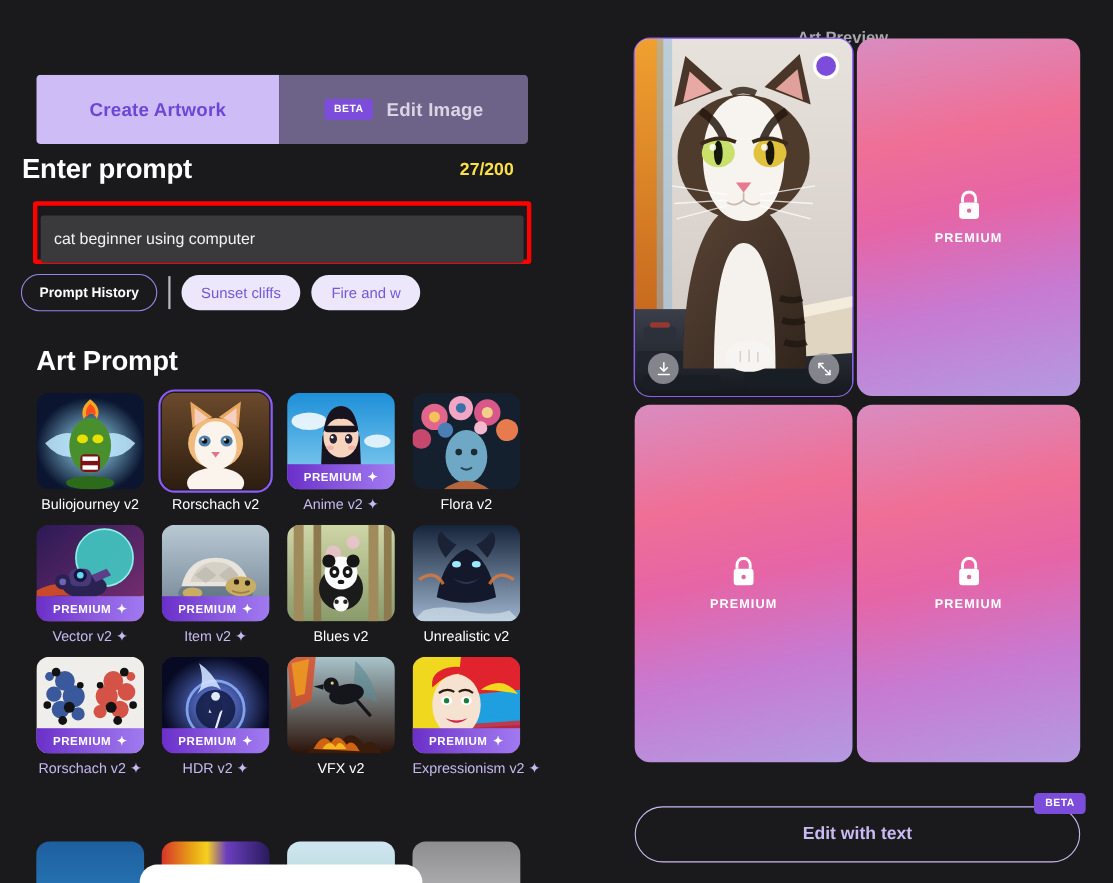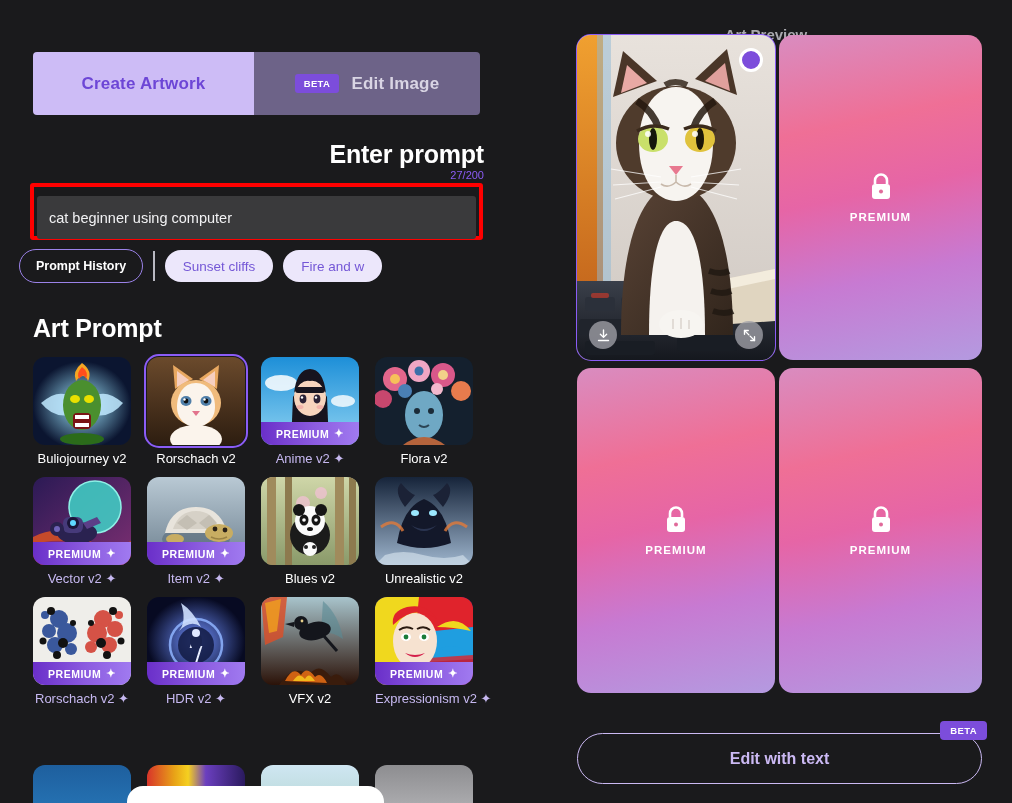--- a/index.html
+++ b/index.html
@@ -14,44 +14,44 @@
   
   #left-panel {
     position: absolute; left: 0; top: 0;
     width: 520px; height: 803px;
     padding: 0;
     overflow: hidden;
   }
 
   
   .tab-bar {
-    position: absolute; left: 33px; top: 52px;
+    position: absolute; left: 33px; top: 68px;
     width: 447px; height: 63px;
     display: flex; border-radius: 4px; overflow: hidden;
   }
   .tab {
     display: flex; align-items: center; justify-content: center;
     gap: 12px; height: 100%; cursor: pointer;
     font-size: 17px; font-weight: bold; letter-spacing: .2px;
   }
   .tab.active { width: 221px; background: #cdbcf6; color: #6d46d6; }
   .tab.inactive { width: 226px; background: #6d6388; color: #d9d5e4; }
   .beta-chip {
     background: #7c4ddb; color: #ffffff; font-size: 9.5px;
     font-weight: bold; padding: 4px 9px; border-radius: 3px;
     letter-spacing: .4px;
   }
 
   
   .prompt-head {
-    position: absolute; left: 37px; top: 140px; width: 447px;
-    display: flex; align-items: flex-end; justify-content: space-between; flex-direction: column;
+    position: absolute; left: 20px; top: 140px; width: 447px;
+    display: flex; align-items: center; justify-content: space-between;
   }
   .prompt-title { font-size: 25px; font-weight: bold; color: #ffffff; letter-spacing: -.2px; }
-  .prompt-count { font-size: 11px; color: #8b5cf6; }
+  .prompt-count { font-size: 16px; color: #fde047; font-weight: bold; }
 
   .prompt-highlight {
     position: absolute; left: 30px; top: 183px;
     width: 453px; height: 57px;
     border: 4px solid #ff0000; border-radius: 3px;
   }
   .prompt-box {
     position: absolute; left: 37px; top: 196px;
     width: 439px; height: 43px;
     background: #3a3a3c; border: none; border-radius: 3px;

